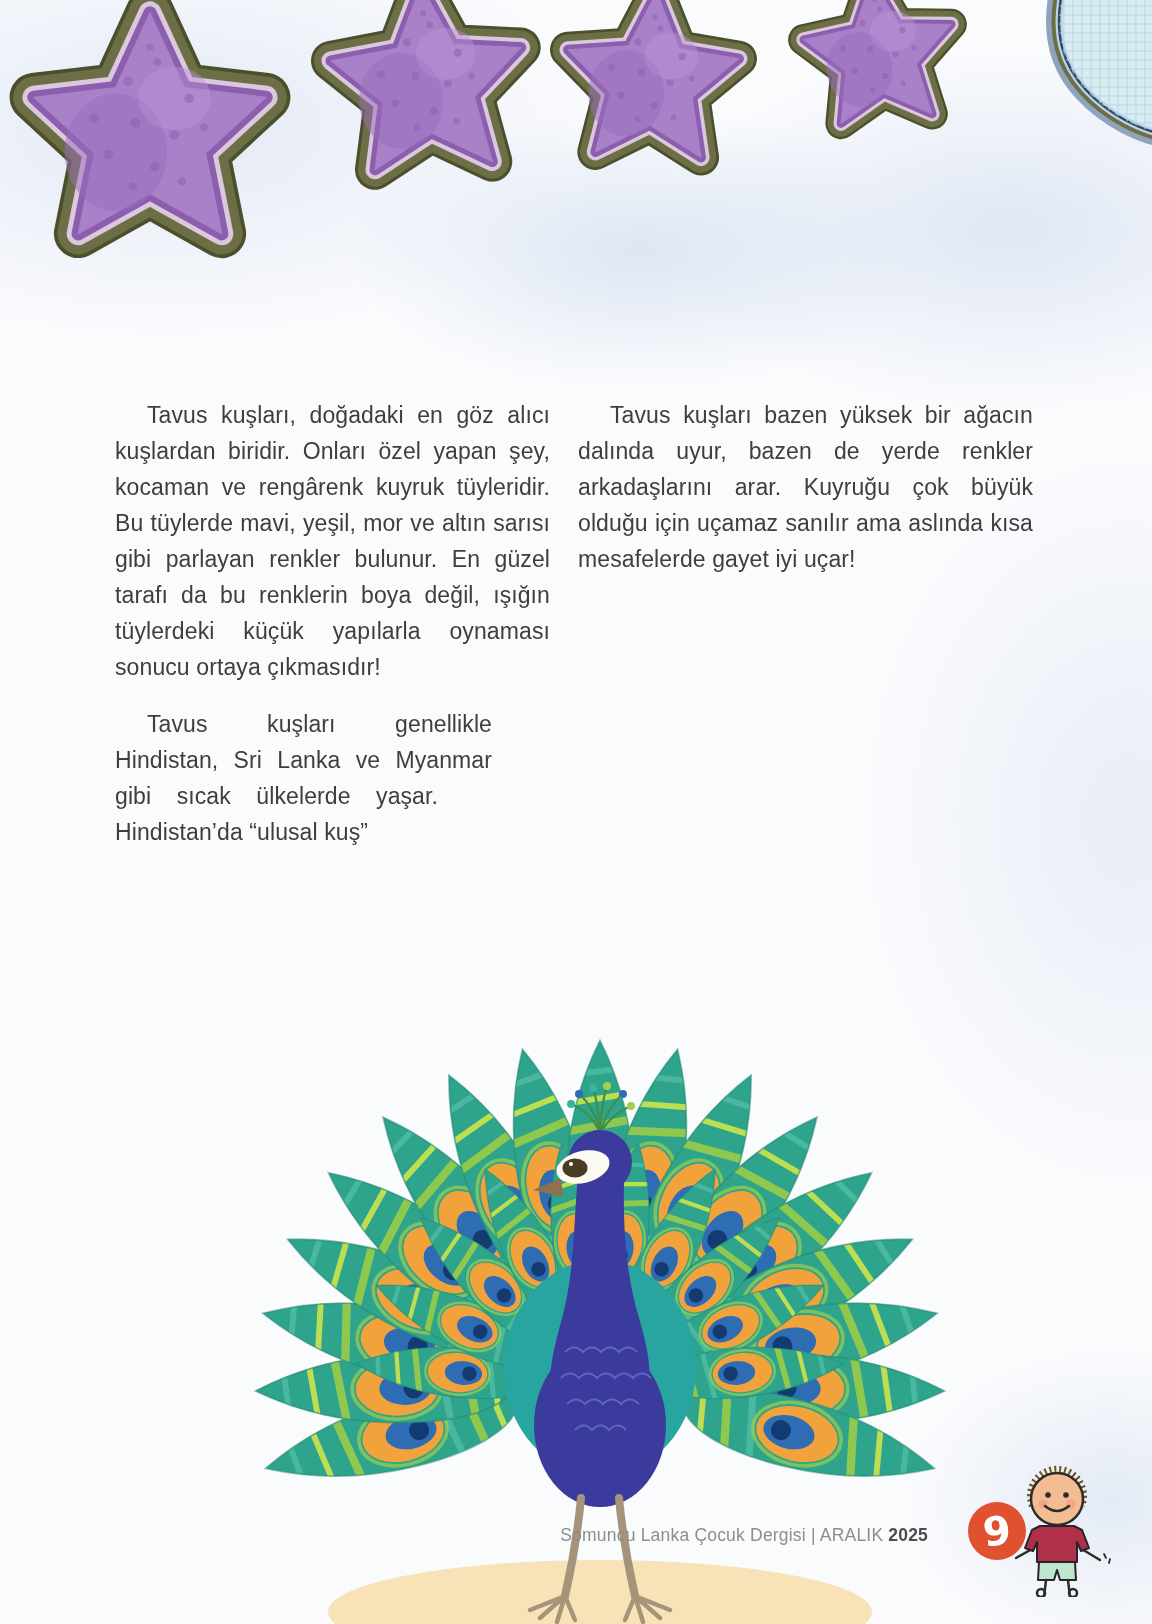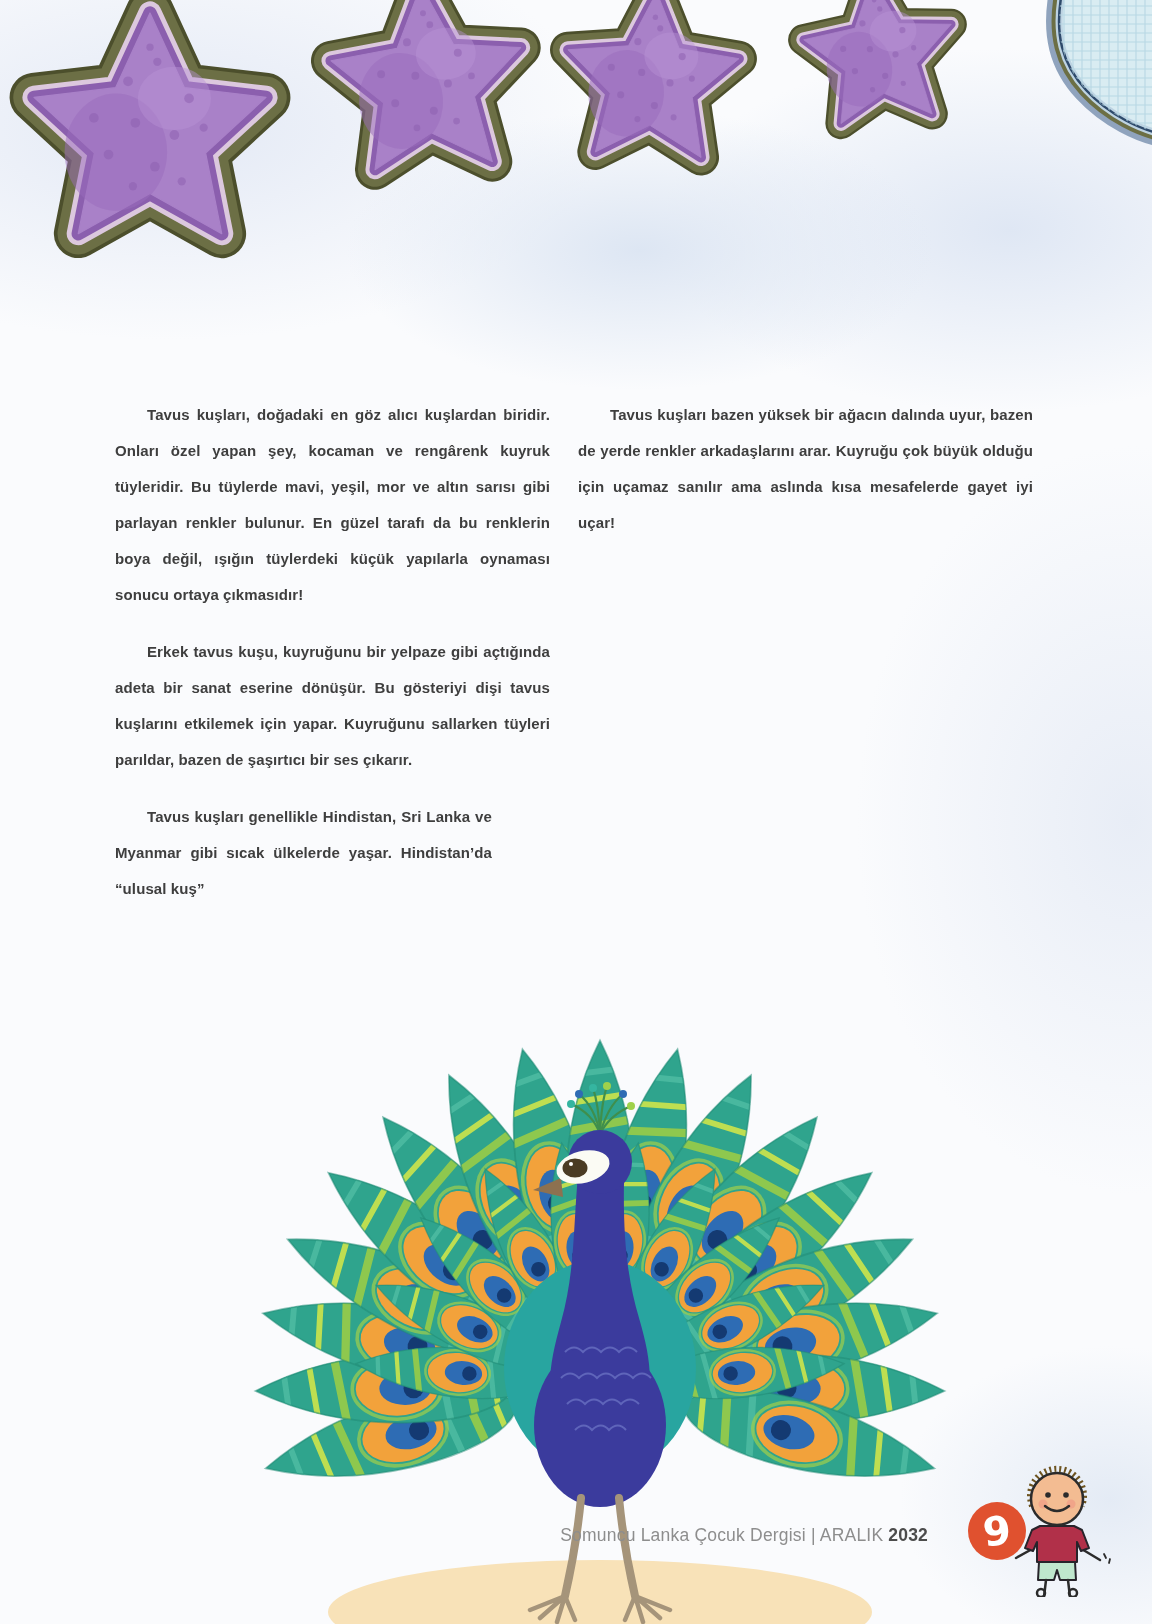--- a/index.html
+++ b/index.html
@@ -13,21 +13,21 @@
       radial-gradient(ellipse 620px 300px at 170px 130px, #e3e9f5 0%, rgba(227,233,245,0) 70%),
       radial-gradient(ellipse 380px 520px at 1130px 820px, #e8edf6 0%, rgba(232,237,246,0) 72%),
       radial-gradient(ellipse 300px 220px at 1110px 1500px, #e4ebf5 0%, rgba(228,235,245,0) 70%);
   }
   .top-deco { position:absolute; left:0; top:0; }
   .columns { position:absolute; left:115px; top:397px; width:918px; display:flex; gap:28px; z-index:2; }
   .col-left  { width:435px; }
   .col-right { width:455px; }
   .col p {
     margin:0 0 21px 0; text-align:justify; text-indent:32px;
-    font-size:15px; line-height:36px; color:#3e3e3e; letter-spacing:0.1px;font-weight:bold;
+    font-size:23px; line-height:36px; color:#3e3e3e; letter-spacing:0.1px;
   }
   .fl-r { float:right; }
   .fl-l { float:left; }
   .peacock { position:absolute; left:245px; top:1000px; z-index:1; }
   .footer {
     position:absolute; left:560px; top:1525px; width:368px; text-align:right;
     font-size:17.5px; line-height:20px; color:#8d8d8d; z-index:3; letter-spacing:0.2px;
   }
   .footer b { color:#4c4c4c; margin-left:5px; font-weight:bold; }
   .badge { position:absolute; left:965px; top:1499px; z-index:4; }
@@ -90,21 +90,20 @@
       <g clip-path="url(#kcp)" stroke="#b7d7e3" stroke-width="1.1">
         <path d="M1064,0 V140 M1073,0 V140 M1082,0 V140 M1091,0 V140 M1100,0 V140 M1109,0 V140 M1118,0 V140 M1127,0 V140 M1136,0 V140 M1145,0 V140"></path>
         <path d="M1050,6 H1152 M1050,15 H1152 M1050,24 H1152 M1050,33 H1152 M1050,42 H1152 M1050,51 H1152 M1050,60 H1152 M1050,69 H1152 M1050,78 H1152 M1050,87 H1152 M1050,96 H1152 M1050,105 H1152 M1050,114 H1152 M1050,123 H1152"></path>
       </g>
     </g>
   </svg>
 
   <div class="columns">
     <div class="col col-left">
       <p>Tavus kuşları, doğadaki en göz alıcı kuşlardan biridir. Onları özel yapan şey, kocaman ve rengârenk kuyruk tüyleridir. Bu tüylerde mavi, yeşil, mor ve altın sarısı gibi parlayan renkler bulunur. En güzel tarafı da bu renklerin boya değil, ışığın tüylerdeki küçük yapılarla oynaması sonucu ortaya çıkmasıdır!</p>
-      <p>Erkek tavus kuşu, kuyruğunu bir yelpaze gibi açtığında adeta bir sanat eserine dönüşür. Bu gösteriyi dişi tavus kuşlarını etkilemek için yapar. Kuyruğunu sallarken tüyleri parıldar, bazen de şaşırtıcı bir ses çıkarır.</p>
       <div class="fl-r" style="width:58px;height:36px;margin-top:36px"></div>
       <div class="fl-r" style="clear:right;width:112px;height:36px"></div>
       <p>Tavus kuşları genellikle Hindistan, Sri Lanka ve Myanmar gibi sıcak ülkelerde yaşar. Hindistan’da “ulusal kuş”</p>
     </div>
     <div class="col col-right">
       <p>Tavus kuşları bazen yüksek bir ağacın dalında uyur, bazen de yerde renkler arkadaşlarını arar. Kuyruğu çok büyük olduğu için uçamaz sanılır ama aslında kısa mesafelerde gayet iyi uçar!</p>
       <div class="fl-l" style="width:115px;height:36px;margin-top:108px"></div>
       <div class="fl-l" style="clear:left;width:172px;height:36px"></div>
     </div>
   </div>
@@ -201,21 +200,21 @@
       <path d="M 336,498 C 332,540 326,570 320,596" stroke-width="8"></path>
       <path d="M 374,498 C 378,540 384,570 390,596" stroke-width="8"></path>
       <g stroke-width="4.5">
         <path d="M 320,596 L 285,610 M 320,596 L 295,618 M 320,596 L 312,622 M 320,596 L 330,620"></path>
         <path d="M 390,596 L 425,610 M 390,596 L 415,618 M 390,596 L 398,622 M 390,596 L 380,620"></path>
       </g>
     </g>
   </svg>
 
   <div class="footer">
-    <span>Somuncu Lanka Çocuk Dergisi | ARALIK</span><b>2032</b>
+    <span>Somuncu Lanka Çocuk Dergisi | ARALIK</span><b>2025</b>
   </div>
 
   <svg class="badge" width="64" height="64" viewBox="0 0 64 64">
     <circle cx="32" cy="32" r="29" fill="#e0512f"></circle>
     <text x="32" y="46" text-anchor="middle" font-size="40" font-weight="bold" fill="#ffffff" transform="rotate(-6 32 32)">9</text>
   </svg>
 
   <svg class="child" width="110" height="135" viewBox="0 0 110 135">
     <g stroke="#2b2b2b" stroke-width="2.5" fill="none" stroke-linecap="round">
       <path d="M 24,86 L 6,96"></path>

